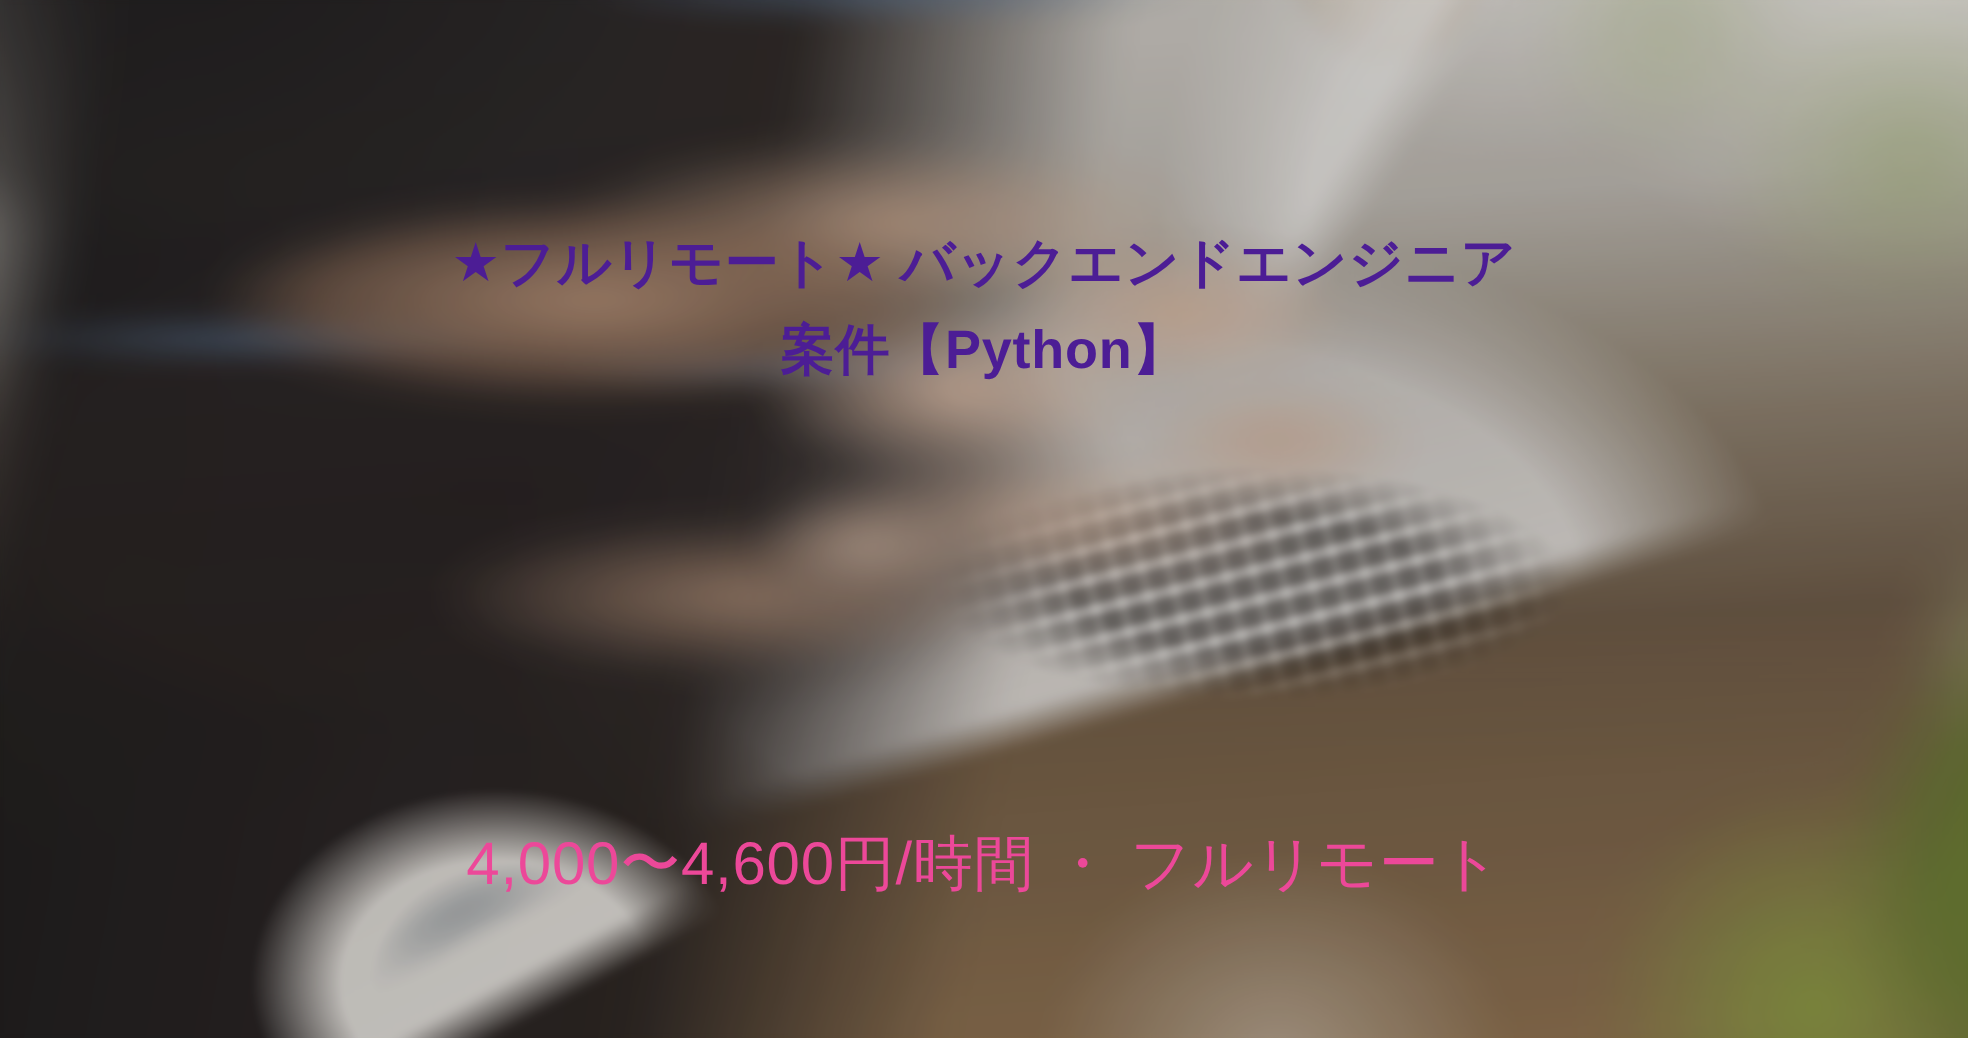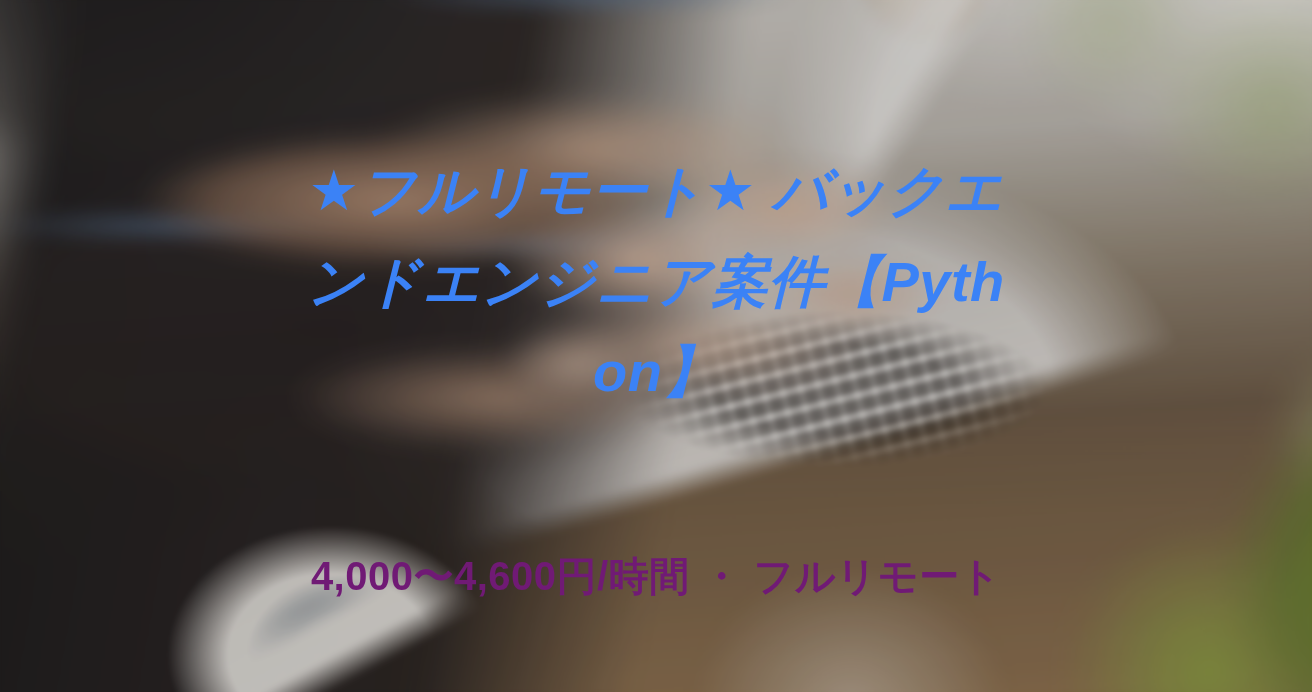--- a/index.html
+++ b/index.html
@@ -223,38 +223,37 @@
     align-items: center;
     justify-content: flex-start;
     text-align: center;
   }
 
   .title {
     margin: 0;
     padding: 0 150px;
     max-width: 720px;
     box-sizing: content-box;
-    color: #3b82f6;
-    font-size: 56px;
+    color: #4c1d95;
+    font-size: 36px;
     font-weight: 700;
     line-height: 1.62;
     letter-spacing: .5px;
     word-break: break-all;
     margin-top: 146px;
-    font-style: italic;
   }
 
   .subtitle {
     position: absolute;
     left: 0;
     right: 0;
     top: 552px;
-    color: #701a75;
+    color: #ec4899;
     font-size: 40px;
-    font-weight: 700;
+    font-weight: 400;
     line-height: 1.2;
     letter-spacing: .5px;
   }
 </style>
 </head>
 <body>
 
 <div class="hero">
 
   <div class="photo">

